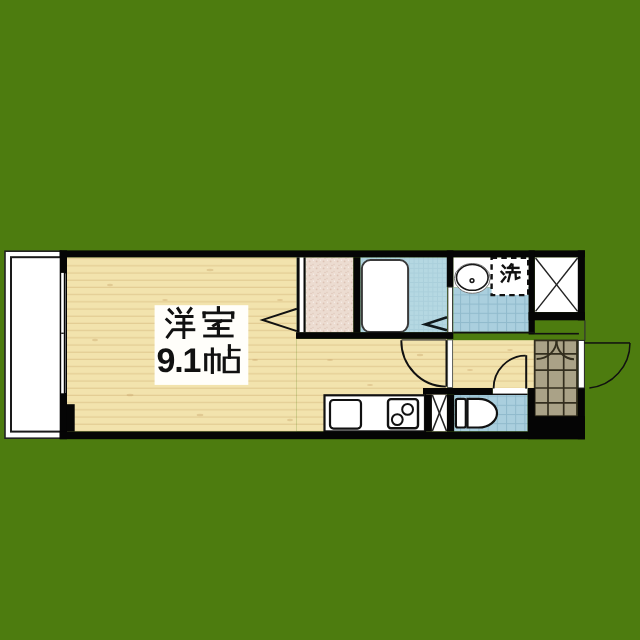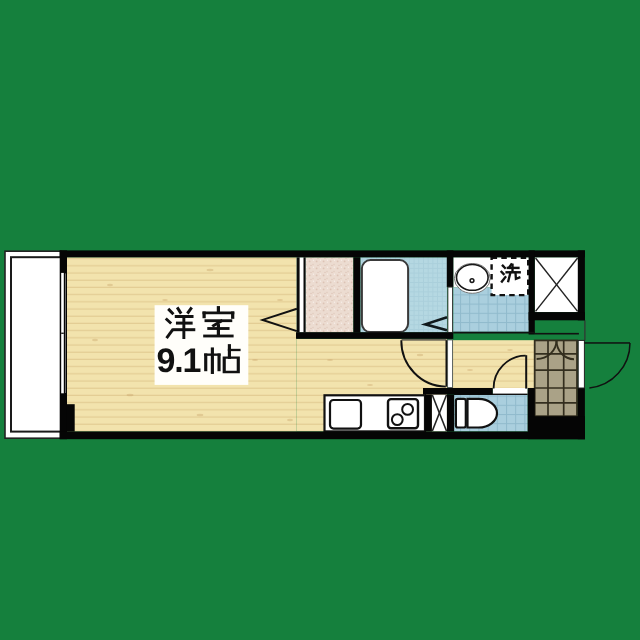--- a/index.html
+++ b/index.html
@@ -1,16 +1,16 @@
 <!DOCTYPE html>
 <html><head>
 <meta charset="utf-8">
 <style>
 html,body{margin:0;padding:0;background:#fff;}
-#page{position:relative;width:640px;height:640px;background:#15803d;overflow:hidden;}
+#page{position:relative;width:640px;height:640px;background:#4d7c0f;overflow:hidden;}
 svg{position:absolute;left:0;top:0;}
 text{font-family:"Liberation Sans",sans-serif;}
 </style>
 </head>
 <body>
 <div id="page">
 <svg width="640" height="640" viewBox="0 0 640 640">
 <defs>
 <pattern id="wood" width="640" height="7.2" patternUnits="userSpaceOnUse">
   <rect width="640" height="7.2" fill="#f2e3ad"></rect>

